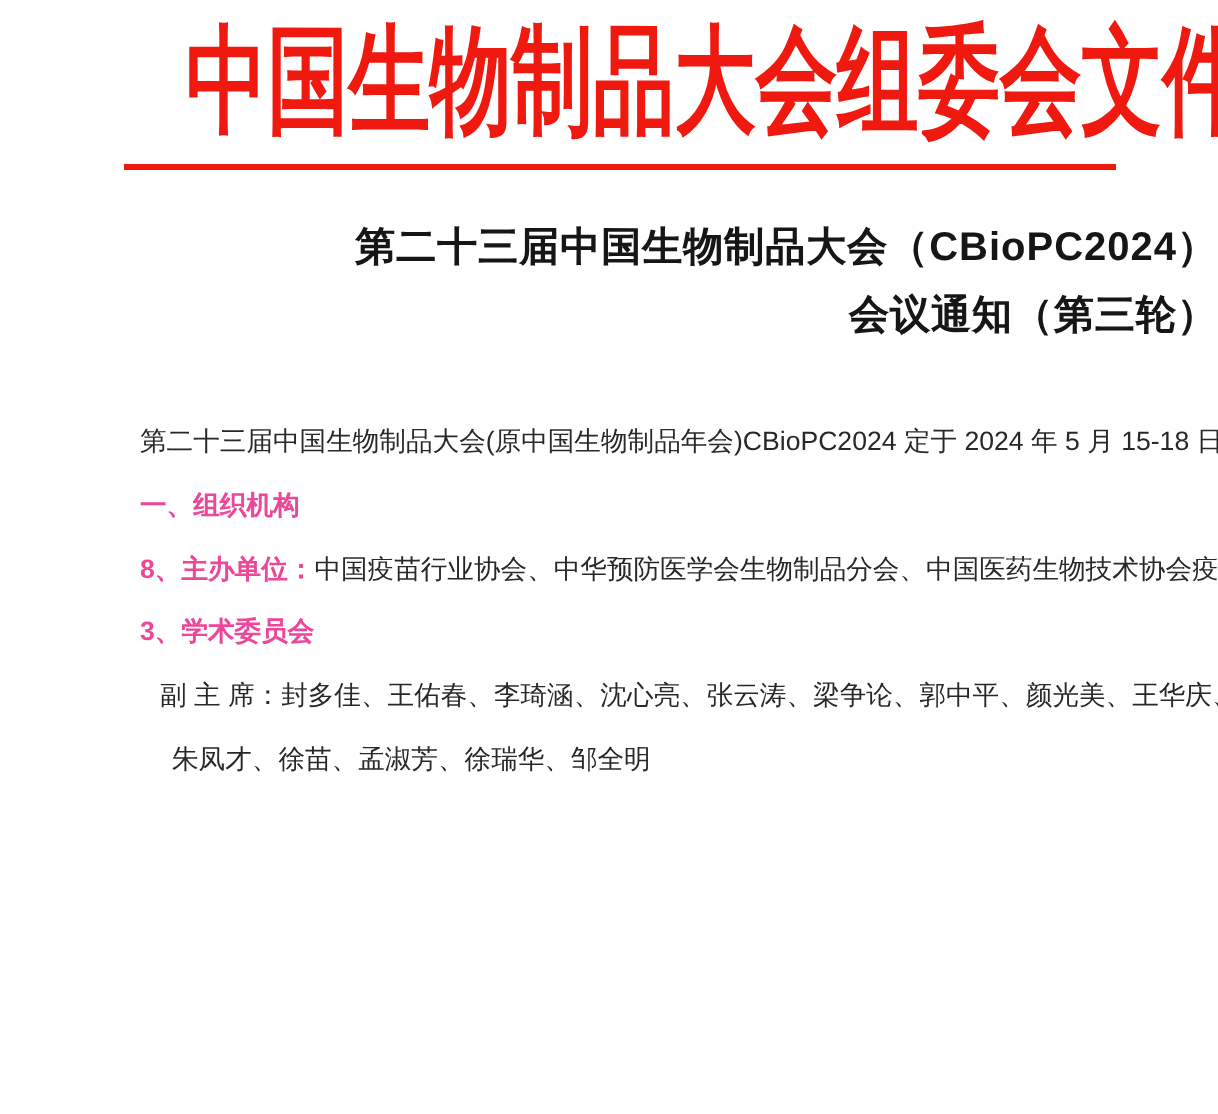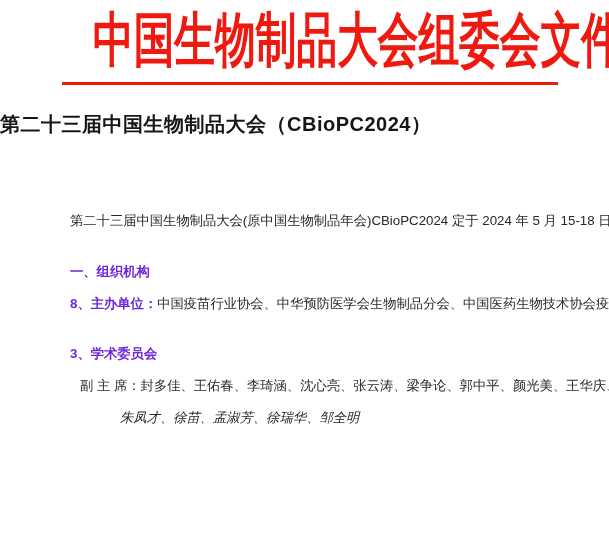--- a/index.html
+++ b/index.html
@@ -28,52 +28,53 @@
     transform-origin: 50% 50%;
   }
   .rule {
     position: absolute; top: 82px; left: 62px;
     width: 496px; height: 3px;
   }
 
   
   .doc-title {
     position: absolute; top: 107px; left: 0; width: 609px;
-    text-align: left;
+    text-align: right;
     font-size: 20px; line-height: 34px;
     font-weight: bold;
     letter-spacing: 0.5px;
     color: #161616;
   }
 
   
   .doc-body {
     position: absolute; top: 205px; left: 41px; width: 537px;
     font-size: 13.3px; line-height: 31.8px;
     color: #282828;
   }
   .ln { white-space: nowrap; }
   .ind { text-indent: 29px; }
-  .b { font-weight: bold; color: #6d28d9; margin-top: 19px; }
+  .b { font-weight: bold; color: #ec4899; }
   .cmt { margin-left: 39px; }
-  .cont { margin-left: 79px; font-style: italic; }
+  .cont { margin-left: 45px; }
 </style>
 </head>
 <body style="background: rgb(255, 255, 255);">
 
 <div class="page">
 
   <div class="banner">
     <span class="banner-text accent-fg" style="color: rgb(240, 25, 15);">中国生物制品大会组委会文件</span>
   </div>
 
   <div class="rule accent-bg" style="background: rgb(240, 25, 15);"></div>
 
   <div class="doc-title" style="color: rgb(22, 22, 22);">
     <div>第二十三届中国生物制品大会（CBioPC2024）</div>
+    <div>会议通知（第三轮）</div>
   </div>
 
   <div class="doc-body" style="color: rgb(40, 40, 40);">
     <div class="ln ind">第二十三届中国生物制品大会(原中国生物制品年会)CBioPC2024 定于 2024 年 5 月 15-18 日(15</div>
 
     <div class="ln ind b">一、组织机构</div>
 
     <div class="ln ind"><span class="b">8、主办单位：</span><span>中国疫苗行业协会、中华预防医学会生物制品分会、中国医药生物技术协会疫苗专</span></div>
 
 

